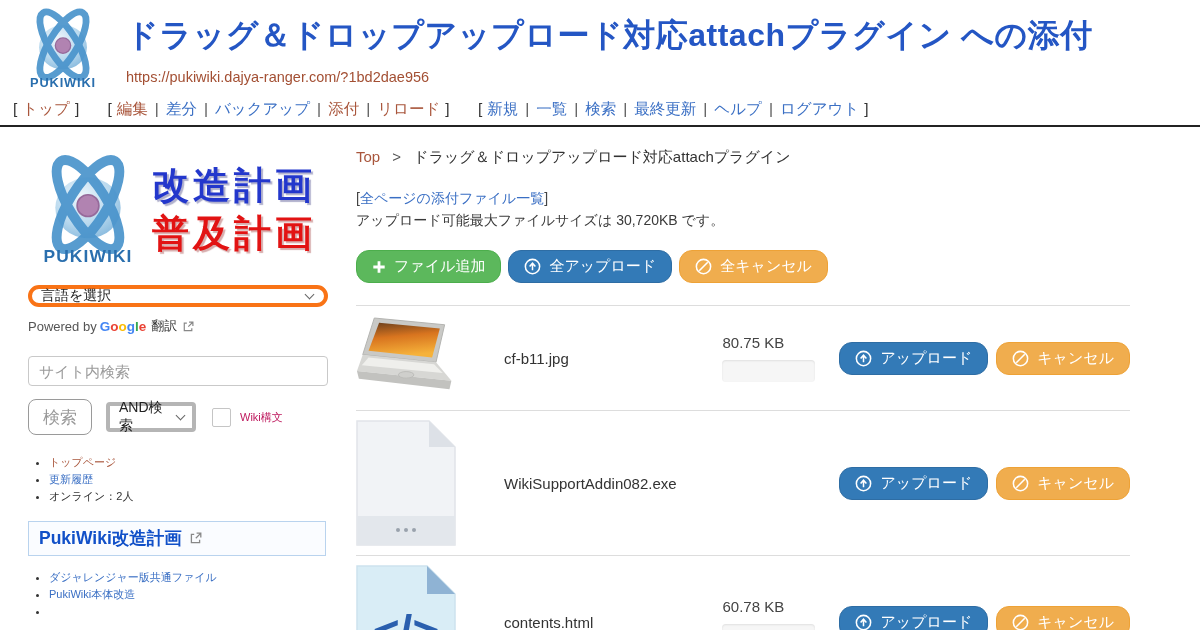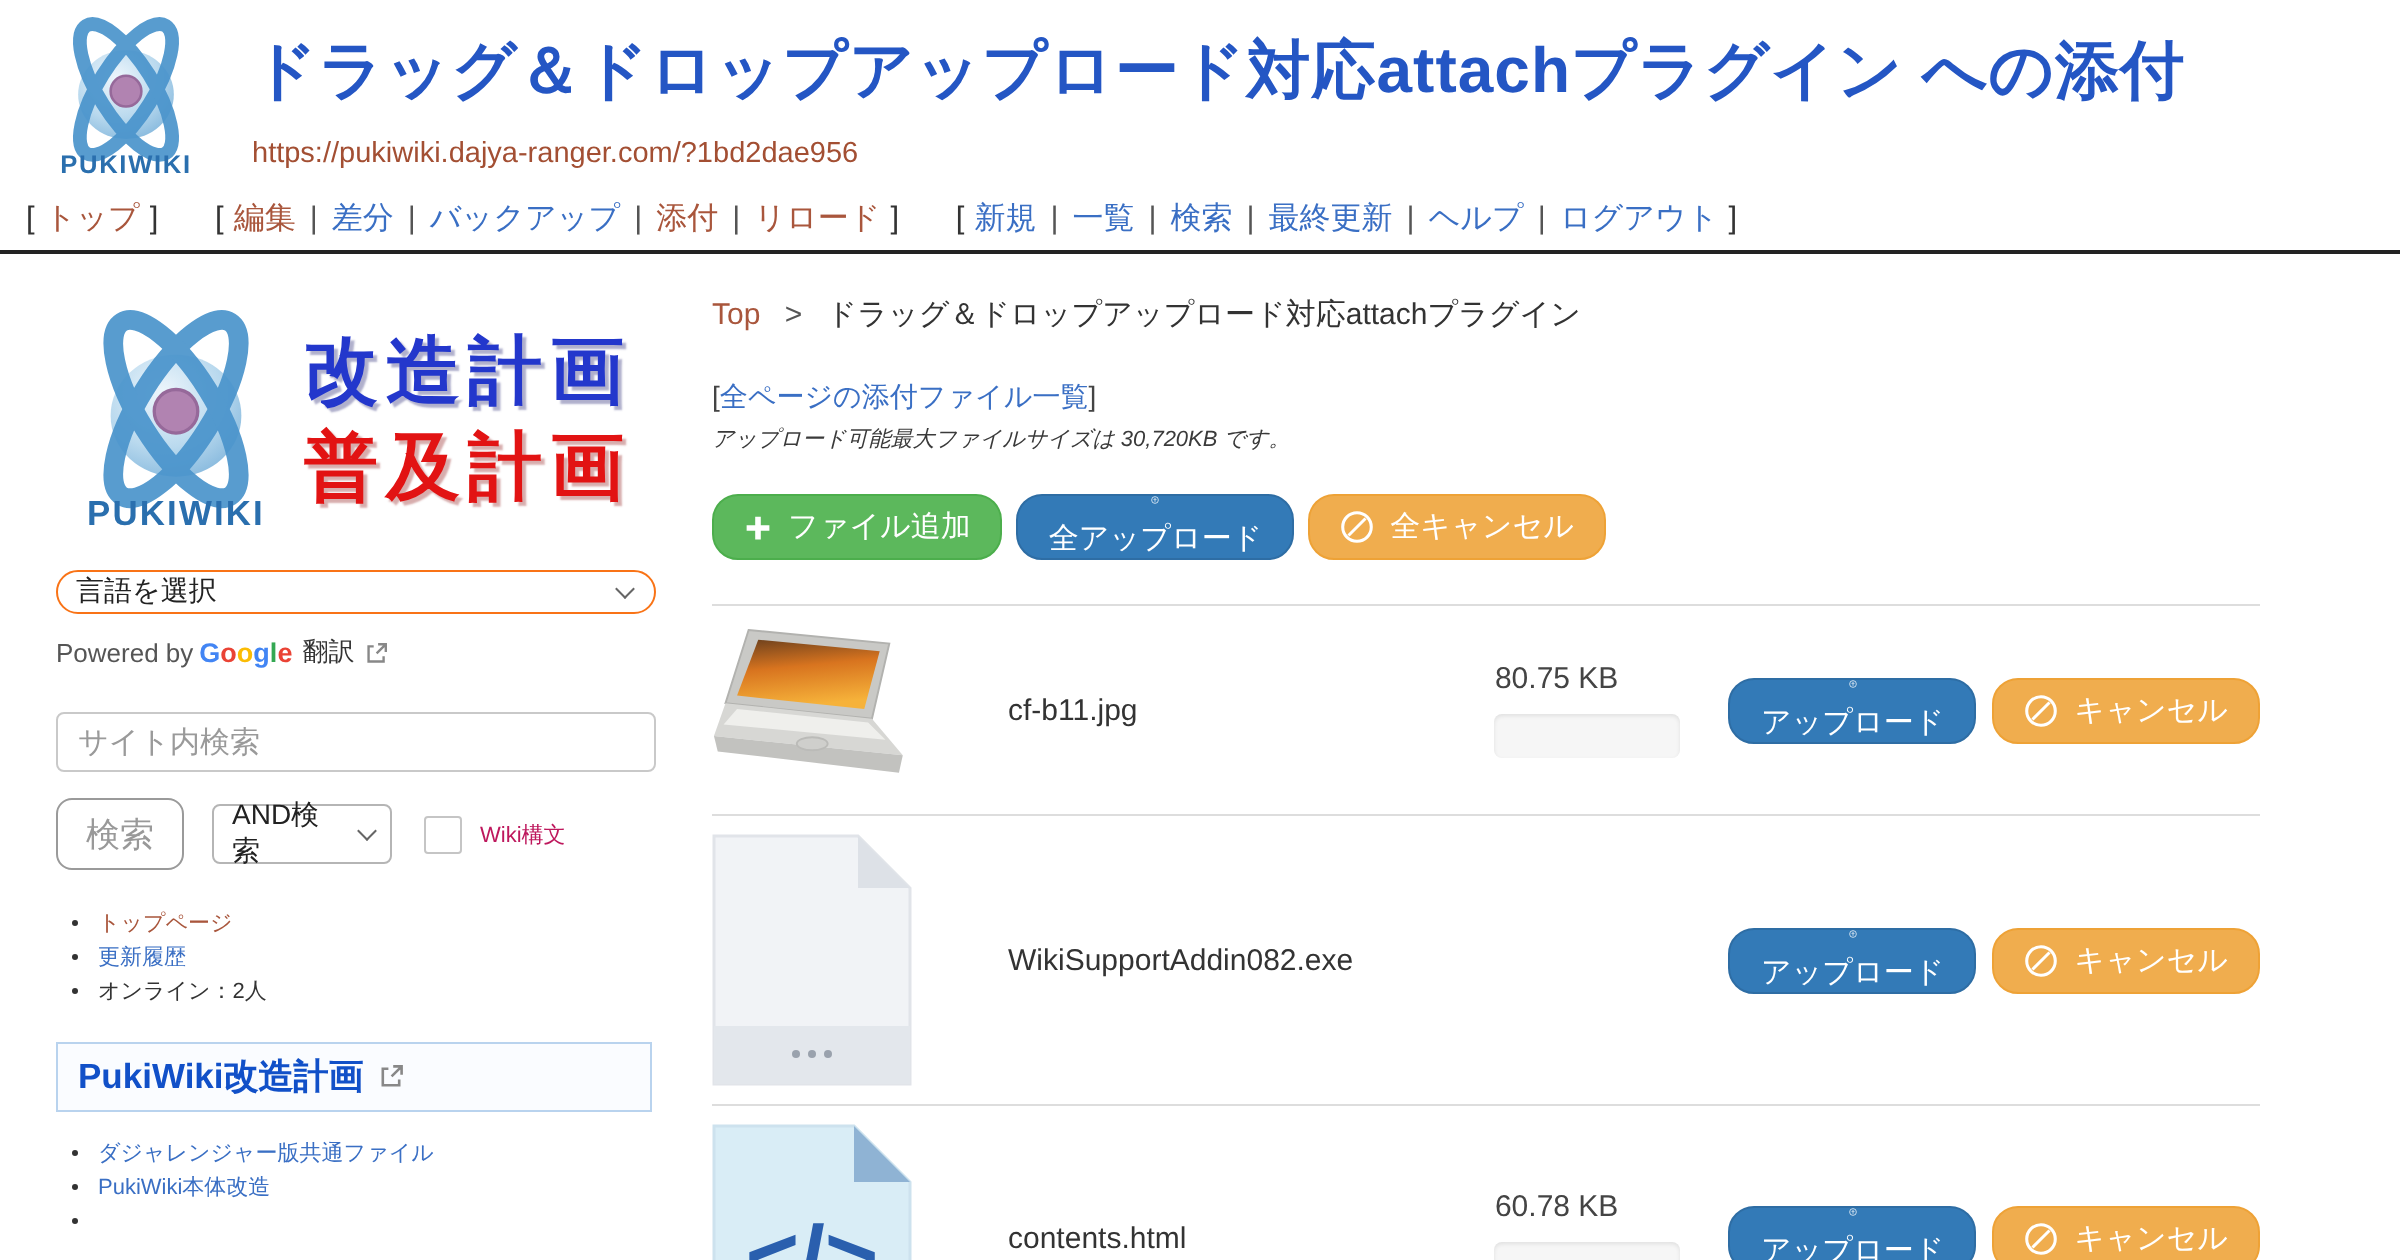--- a/index.html
+++ b/index.html
@@ -31,21 +31,21 @@
   .sidebar { width:348px; flex-shrink:0; padding:18px 0 0 28px; }
   .main { flex:1; padding:12px 70px 0 8px; min-width:0; }
 
   
   .banner { display:flex; align-items:center; margin-top:4px; }
   .banner-text { margin-left:4px; line-height:1.3; }
   .banner-line1 { font-size:37px; font-weight:bold; color:#2337cc; letter-spacing:4px;
                   text-shadow:2px 2px 1px rgba(30,30,110,.35); }
   .banner-line2 { font-size:37px; font-weight:bold; color:#e21313; letter-spacing:4px;
                   text-shadow:2px 2px 1px rgba(140,20,20,.35); }
-  .fake-select { position:relative; width:300px; border:1px solid #f97316; background:#fff;
+  .fake-select { position:relative; width:300px; border:4px solid #f97316; background:#fff;
                  display:flex; align-items:center; color:#222; }
   .lang-select { height:22px; border-radius:11px; margin-top:14px; padding:0 26px 0 9px; font-size:14px; }
   .chev { width:7px; height:7px; border-right:1.6px solid #666; border-bottom:1.6px solid #666;
           transform:rotate(45deg); position:absolute; right:11px; top:50%; margin-top:-5px; }
   .powered { margin-top:10px; font-size:13px; color:#555; display:flex; align-items:center; gap:3px; }
   .powered b { font-weight:normal; }
   .gl { font-size:13.5px; font-weight:bold; }
   .honyaku { color:#333; margin-left:2px; }
   .search-input { width:300px; height:30px; margin-top:21px; border:1px solid #c9c9c9; border-radius:4px;
                   padding:0 10px; font-size:15px; color:#333; outline:none;
@@ -62,28 +62,28 @@
   ul.side-list { margin:20px 0 0 21px; font-size:11px; line-height:1.32; color:#333; width:292px; }
   ul.side-list li { margin:2.5px 0; }
   .side-header-box { width:298px; margin-top:17px; border:1px solid #b9d3ee; background:#fafcff;
                      padding:4px 10px 5px; font-size:17.5px; font-weight:bold; color:#1150c8; }
   .ext-icon { display:inline-block; vertical-align:baseline; margin-left:3px; }
 
   
   .breadcrumb { font-size:15px; color:#333; margin-top:9px; }
   .breadcrumb .sep { color:#555; margin:0 8px; }
   .attach-link-line { margin-top:23px; font-size:14px; color:#444; }
-  .max-size { margin-top:4px; font-size:11px; color:#3a3a3a;font-style:italic; }
+  .max-size { margin-top:4px; font-size:14px; color:#3a3a3a; }
   .toolbar { margin-top:20px; display:flex; gap:7px; }
   .btn { display:inline-flex; align-items:center; justify-content:center; gap:8px; height:33px;
          padding:0 15px; border-radius:13px; color:#fff; font-size:15px; border:1px solid transparent;
          cursor:pointer; white-space:nowrap;
          font-family:"Liberation Sans","DejaVu Sans",sans-serif; }
   .btn-green  { background:#5cb85c; border-color:#4cae4c; }
-  .btn-blue   { background:#337ab7; border-color:#2e6da4;flex-direction:column; }
+  .btn-blue   { background:#337ab7; border-color:#2e6da4; }
   .btn-orange { background:#f0ad4e; border-color:#eea236; }
   .file-list { margin-top:22px; }
   .file-row { display:flex; align-items:center; border-top:1px solid #ddd; padding:9px 0; }
   .row-1 { min-height:105px; }
   .row-2 { min-height:143px; }
   .row-3 { min-height:130px; }
   .col-icon { width:148px; flex-shrink:0; display:flex; }
   .col-name { flex:1; font-size:15px; color:#333; min-width:0; }
   .col-size { width:112px; flex-shrink:0; display:flex; flex-direction:column; }
   .size-label { font-size:15px; color:#444; }

